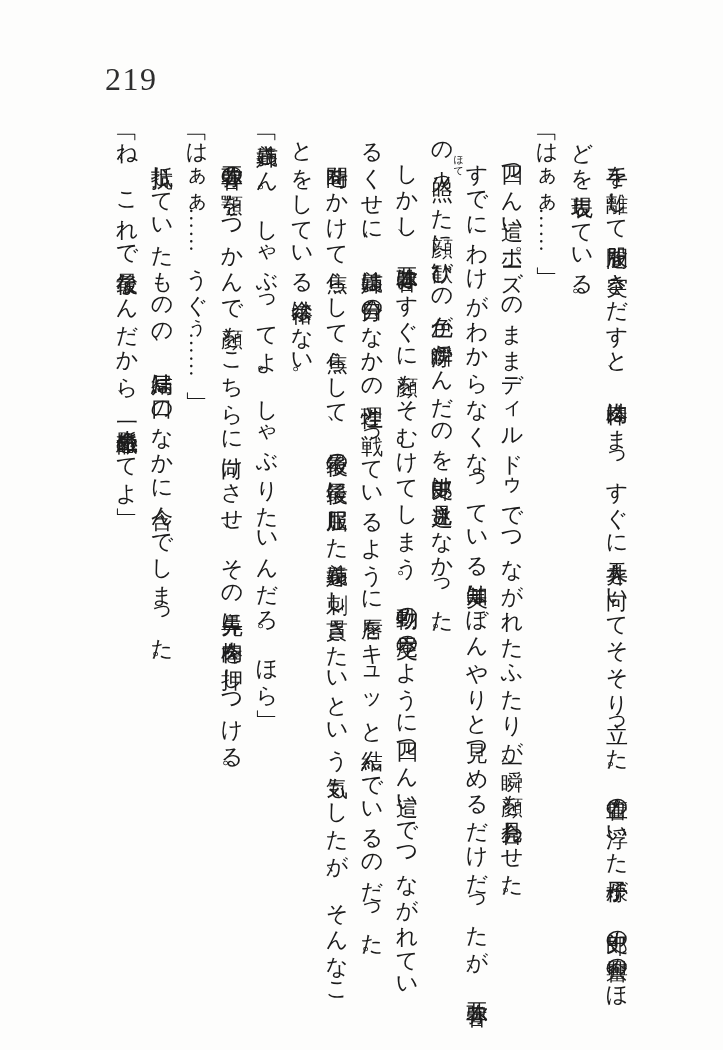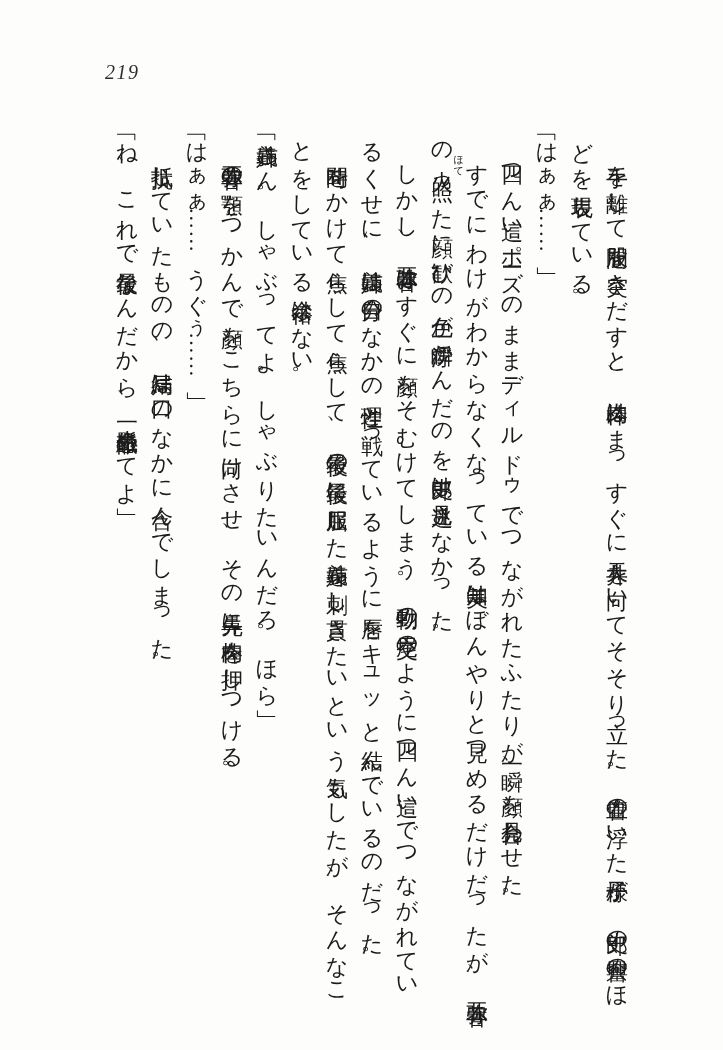--- a/index.html
+++ b/index.html
@@ -11,22 +11,21 @@
     height: 1050px;
     position: relative;
     overflow: hidden;
     background: var(--page-bg, #fdfdfc);
     font-family: "Liberation Serif", serif;
   }
   .page-number {
     position: absolute;
     top: 61px;
     left: 105px;
-    font-style: italic;
-    font-size: 20px;
+    font-size: 32px;
     letter-spacing: 1.5px;
     color: var(--page-number-color, #2e2e2e);
     font-family: "Liberation Serif", serif;
   }
   .text-block {
     position: absolute;
     top: 127px;
     right: 88px;
     height: 877px;
     writing-mode: vertical-rl;

